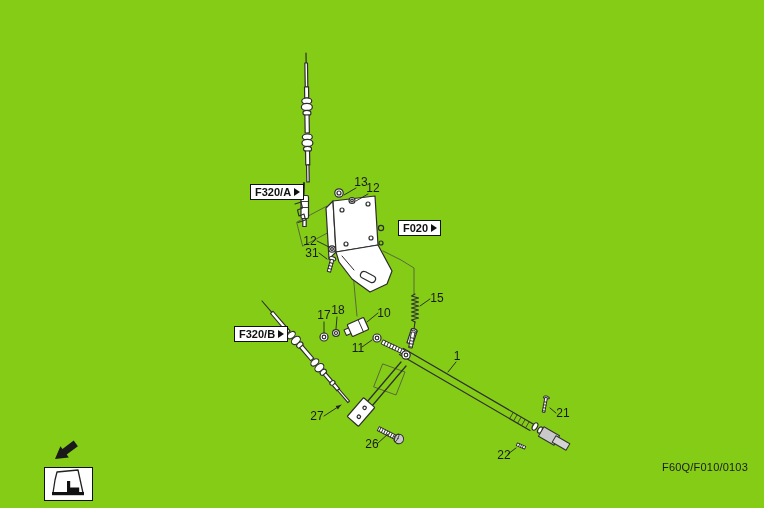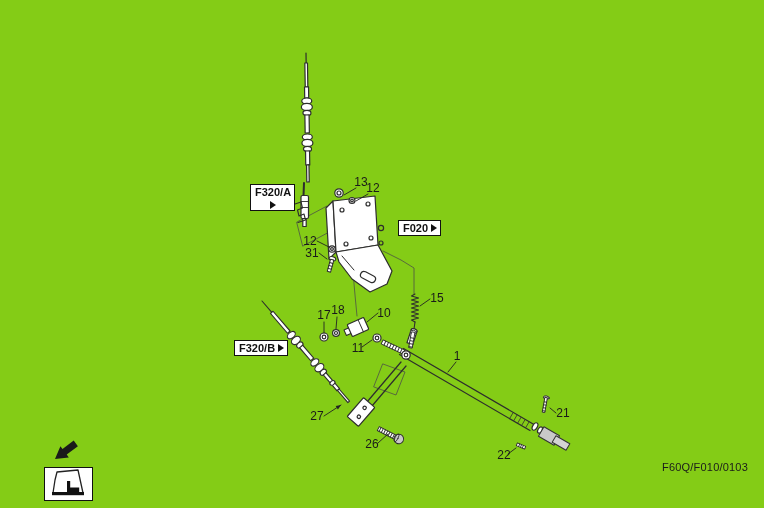--- a/index.html
+++ b/index.html
@@ -250,29 +250,29 @@
     <text class="callout" x="384" y="317">10</text>
     <text class="callout" x="358" y="352">11</text>
     <text class="callout" x="457" y="360">1</text>
     <text class="callout" x="317" y="420">27</text>
     <text class="callout" x="372" y="448">26</text>
     <text class="callout" x="563" y="417">21</text>
     <text class="callout" x="504" y="459">22</text>
   </g>
 </svg>
 
-<div class="refbox" style="left:250px;top:184px;flex-direction:column;">
+<div class="refbox" style="left:250px;top:184px;">
   <span>F320/A</span>
   <span class="tri"></span>
 </div>
 <div class="refbox" style="left:398px;top:220px;">
   <span>F020</span>
   <span class="tri"></span>
 </div>
-<div class="refbox" style="left:234px;top:340px;">
+<div class="refbox" style="left:234px;top:326px;">
   <span>F320/B</span>
   <span class="tri"></span>
 </div>
 
 <div class="legend">
   <svg width="46" height="31" viewBox="0 0 46 31">
     <polygon points="12,4 33,2 38,25 8,25 10,12" fill="none" stroke="#222" stroke-width="1.3" stroke-linejoin="round"></polygon>
     <rect x="7" y="24" width="32" height="3.2" fill="#111"></rect>
     <path d="M22,13 h3.2 v6.5 h9 v4.5 h-12.2 z" fill="#111"></path>
   </svg>

